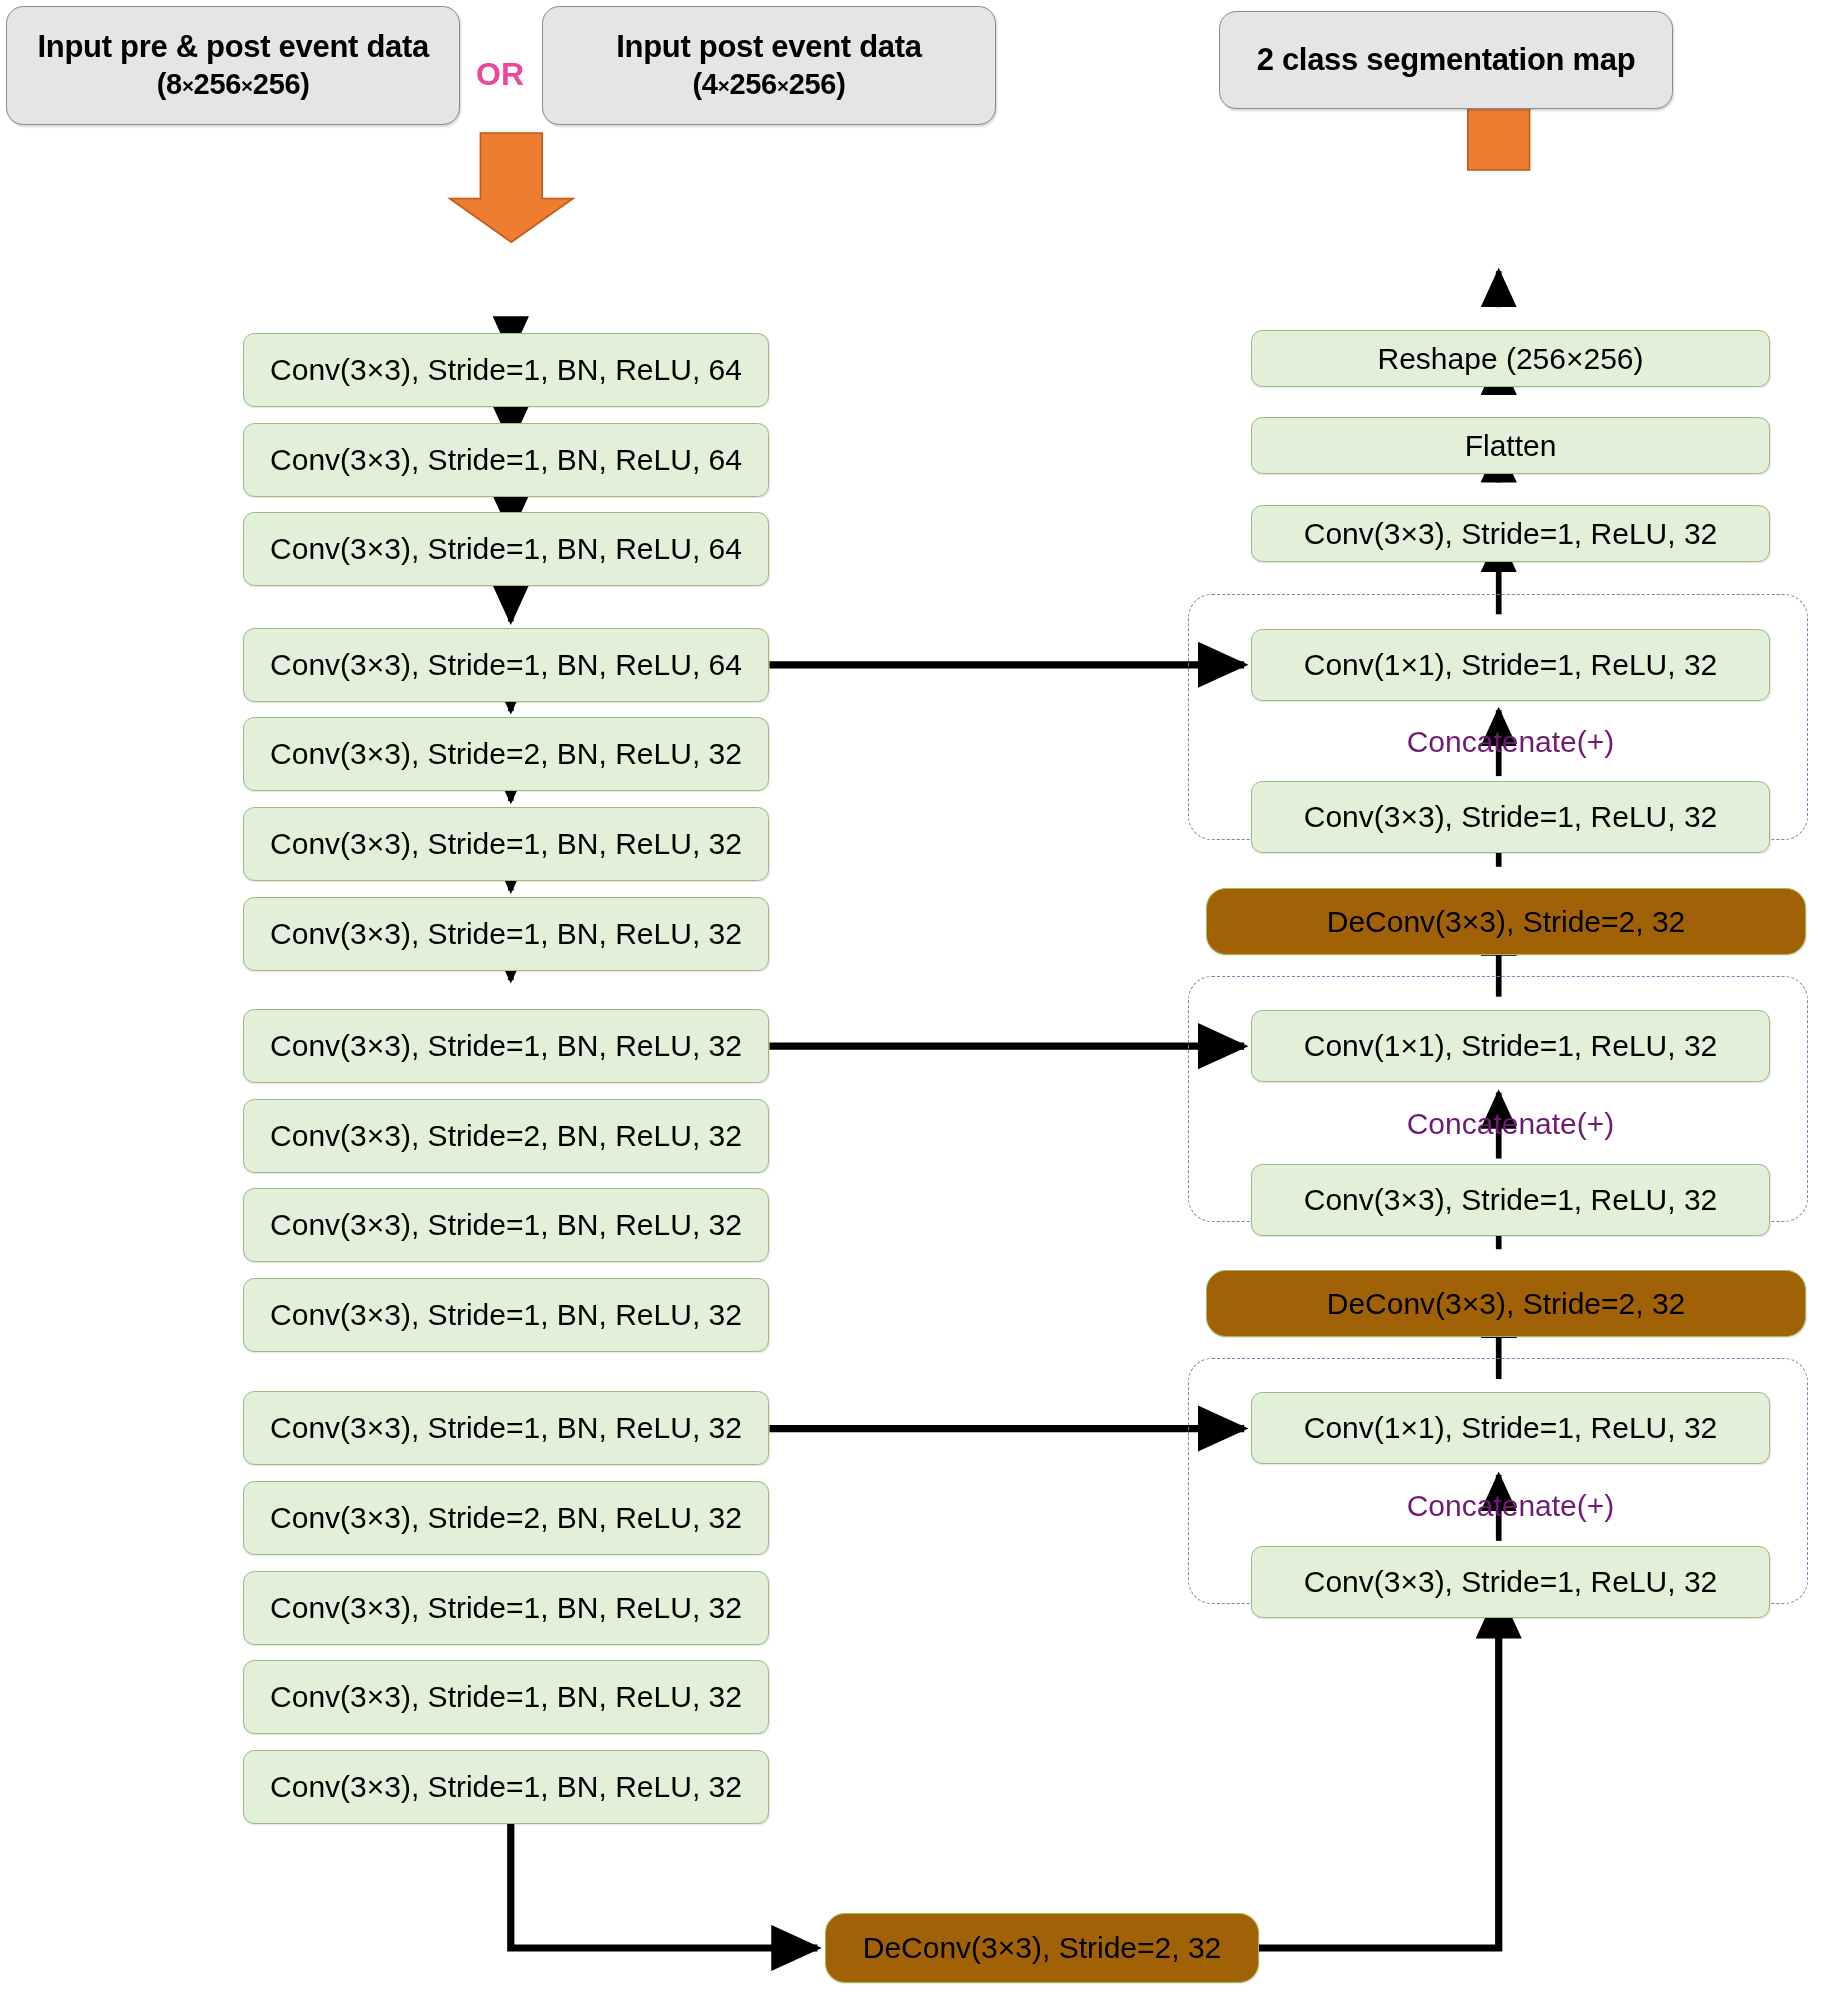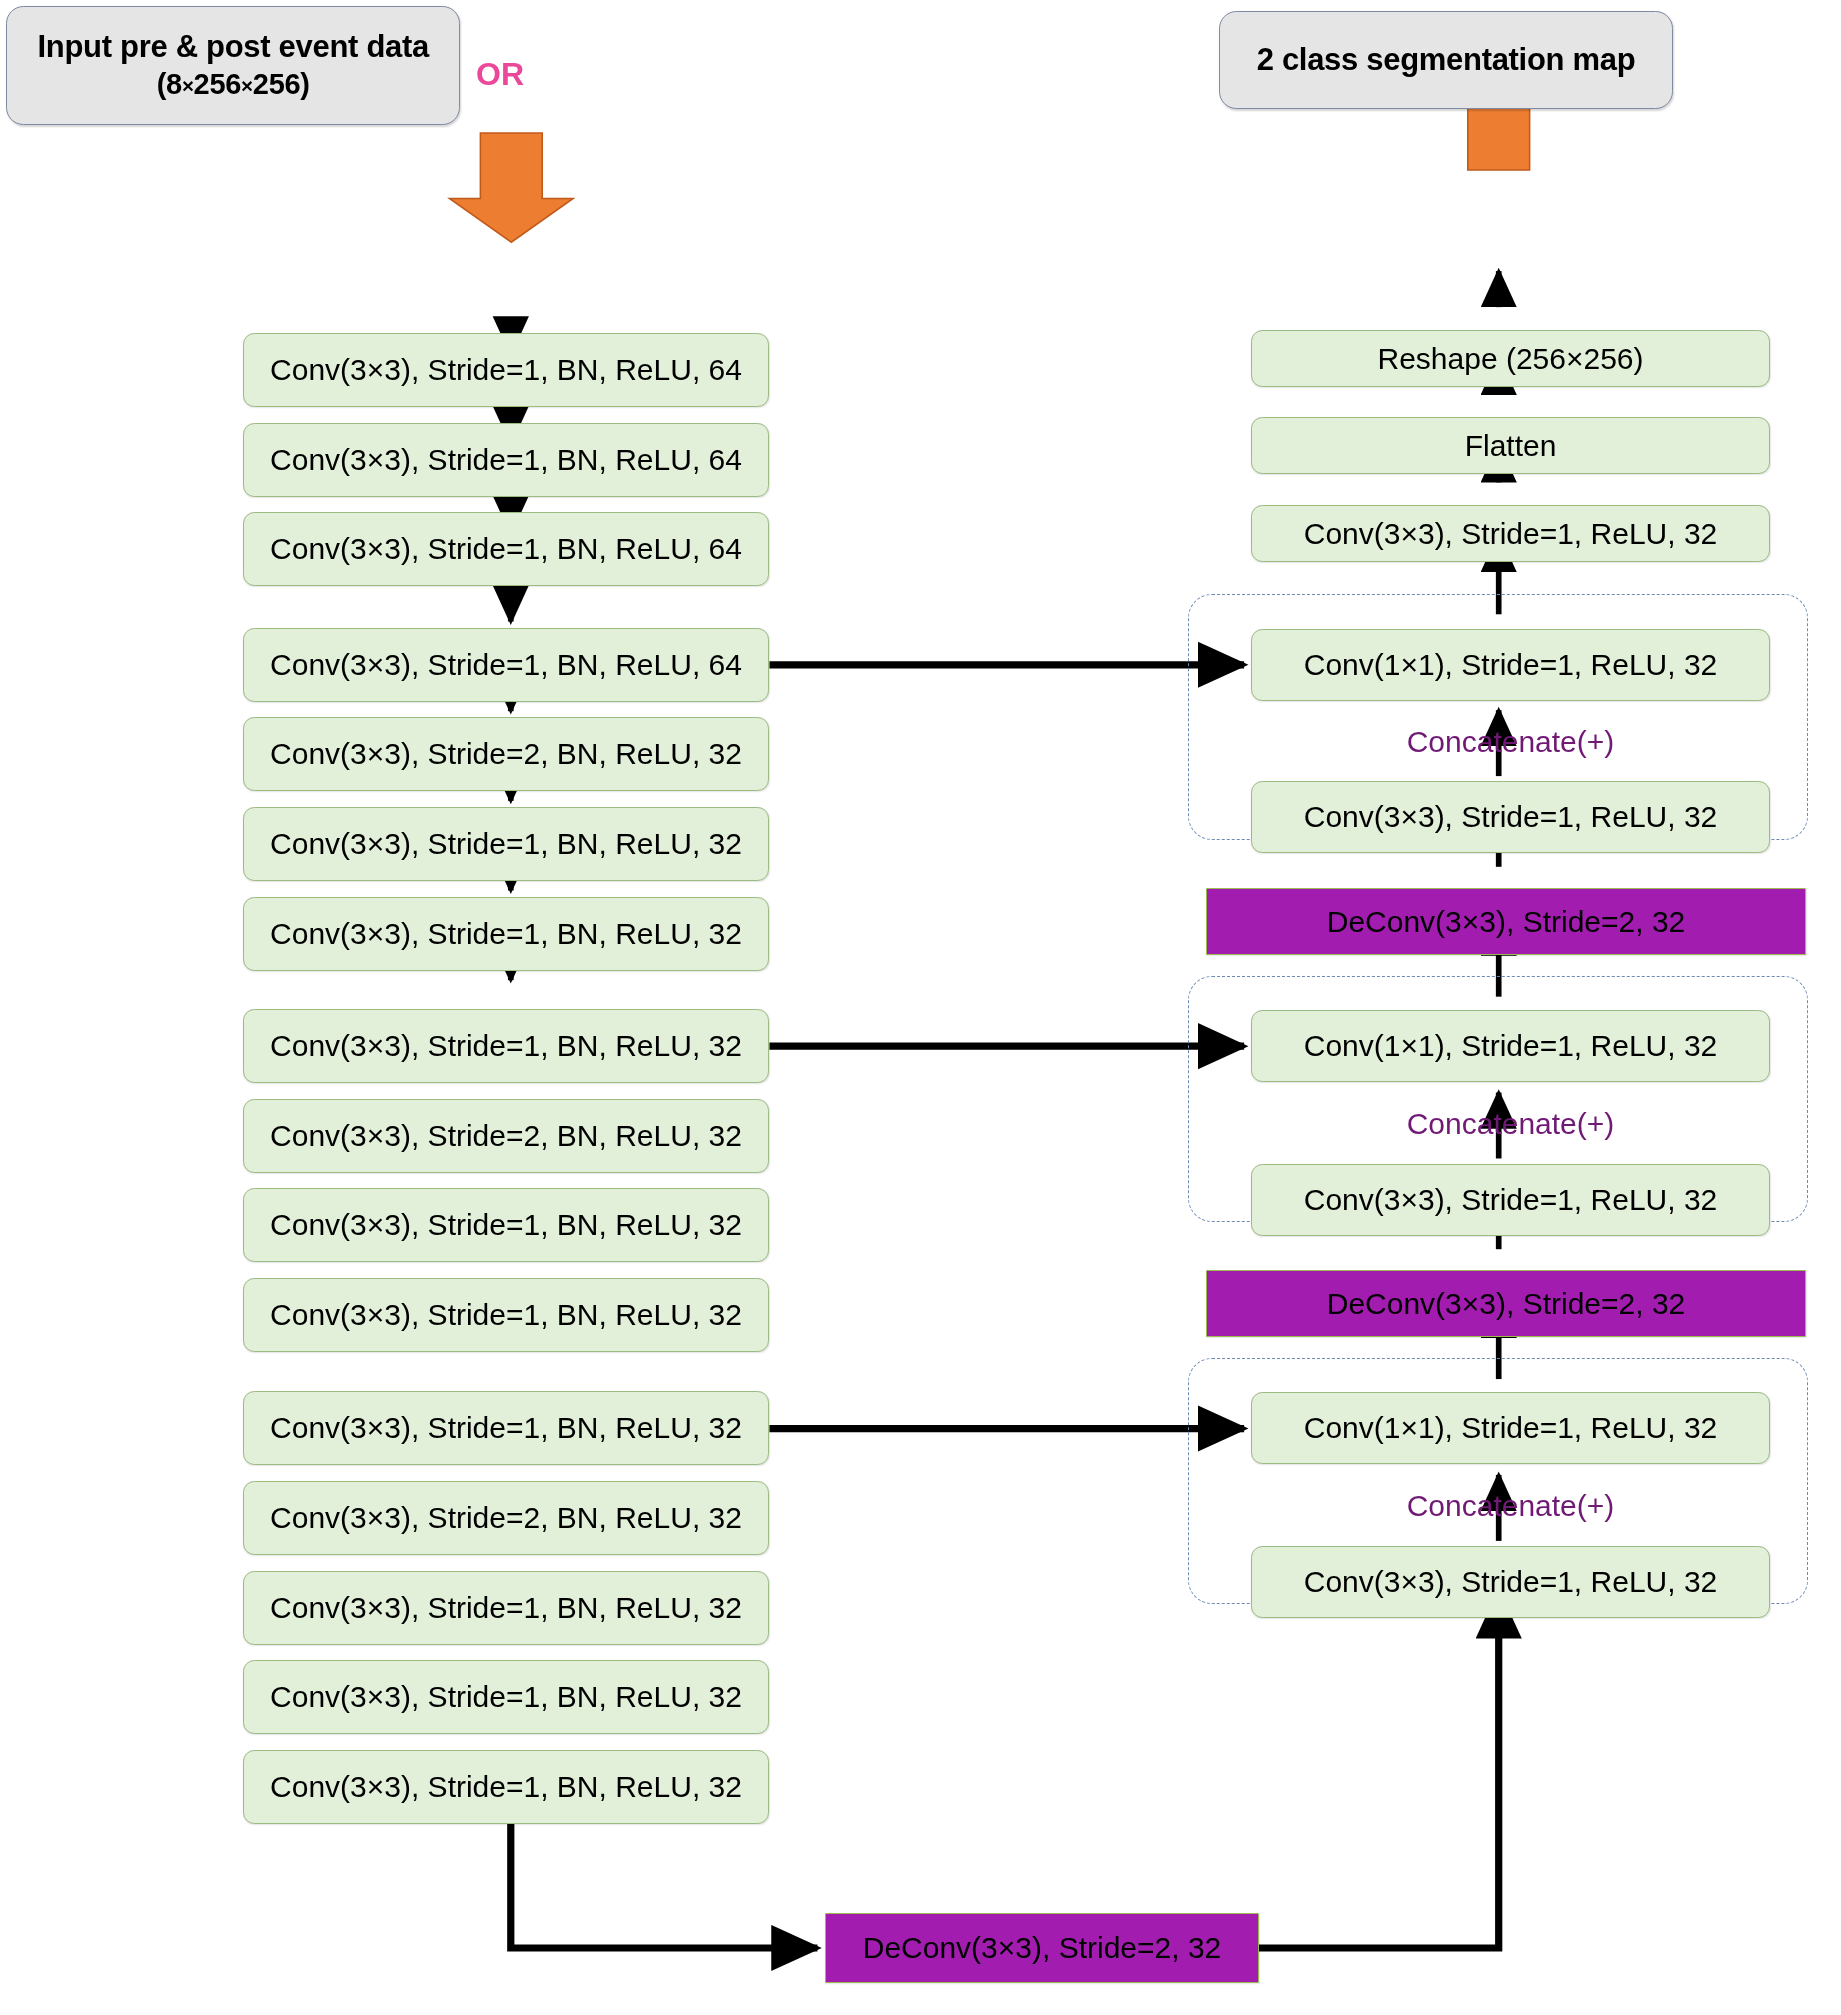--- a/index.html
+++ b/index.html
@@ -56,23 +56,23 @@
   .conv-box {
     background: #e2efd9;
     border: 1px solid #9cbb83;
     border-radius: 11.3px;
     font-size: 30px;
     box-shadow: 0.5px 1px 1.5px rgba(0,0,0,0.10);
   }
 
   
   .deconv-box {
-    background: #a21caf;
+    background: #a16207;
     border: 1px solid #9cbb4f;
-    border-radius: 1px;
+    border-radius: 20px;
     font-size: 30px;
     box-shadow: 0.5px 1px 1.5px rgba(0,0,0,0.10);
   }
 
   
   .plain-label {
     position: absolute;
     font-size: 30px;
     color: #701a75;
     display: flex;
@@ -180,20 +180,26 @@
 
   <div class="node io-box" style="left:6.2px; top:6.2px; width:454px; height:119px;">
     <div>
       <span>Input pre &amp; post event data</span><br>
       <span class="sub"><span>(8</span><span class="mult">×</span><span>256</span><span class="mult">×</span><span>256)</span></span>
     </div>
   </div>
 
   <div class="or-label" style="left:464px; top:54px; width:72px; height:41px;">OR</div>
 
+  <div class="node io-box" style="left:542px; top:6.2px; width:454px; height:119px;">
+    <div>
+      <span>Input post event data</span><br>
+      <span class="sub"><span>(4</span><span class="mult">×</span><span>256</span><span class="mult">×</span><span>256)</span></span>
+    </div>
+  </div>
 
   <div class="node io-box" style="left:1219px; top:11.3px; width:454px; height:98px;">
     <span>2 class segmentation map</span>
   </div>
 
 
   <div class="node conv-box" style="left:243px; top:333px; width:526px; height:74px;">
     <span>Conv(3×3), Stride=1, BN, ReLU, 64</span>
     </div>
 

